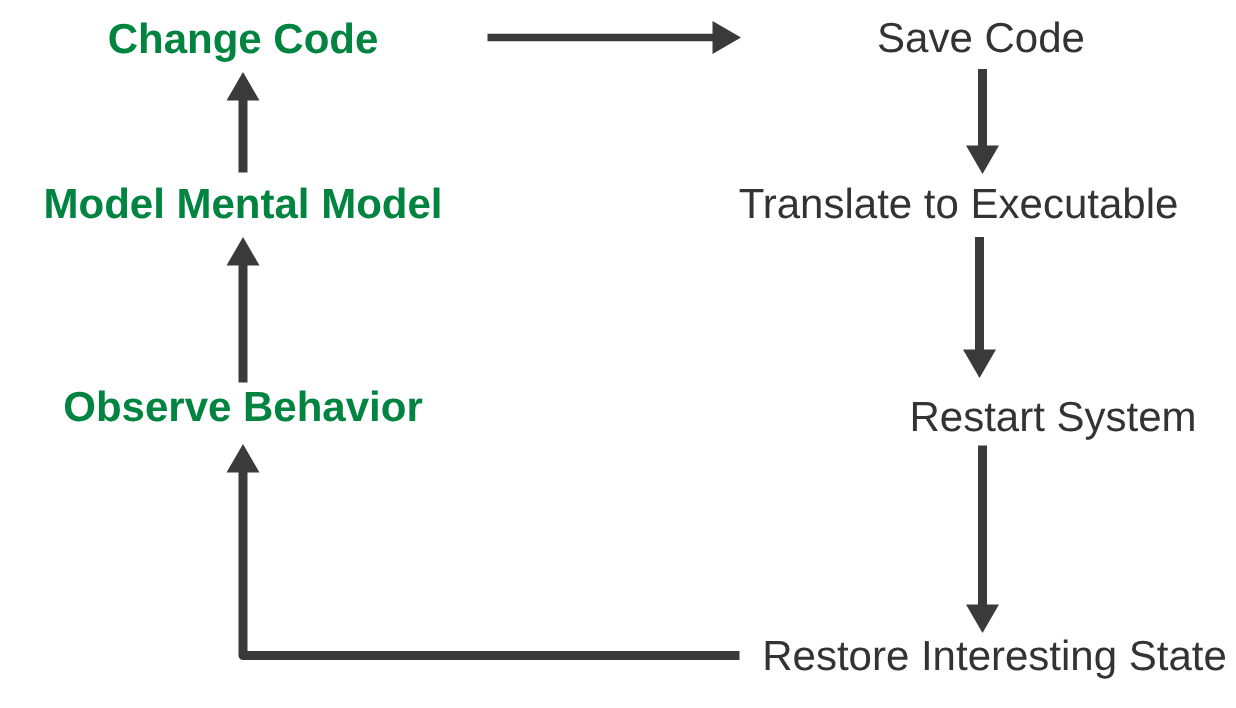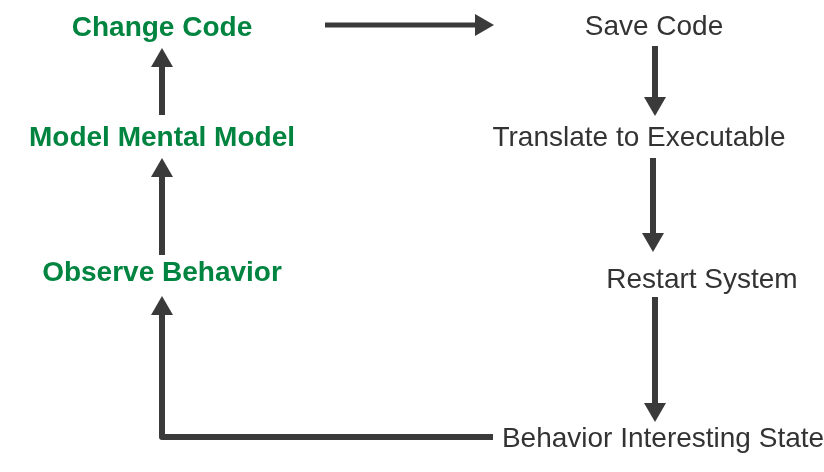--- a/index.html
+++ b/index.html
@@ -96,15 +96,15 @@
   <div class="node green" id="n-evolve">Model Mental Model</div>
 
   <div class="node green" id="n-observe">Observe Behavior</div>
 
   <div class="node dark" id="n-save">Save Code</div>
 
   <div class="node dark" id="n-translate">Translate to Executable</div>
 
   <div class="node dark" id="n-restart">Restart System</div>
 
-  <div class="node dark" id="n-restore">Behavior Interesting State</div>
+  <div class="node dark" id="n-restore">Restore Interesting State</div>
 
 </div>
 
 </body></html>

